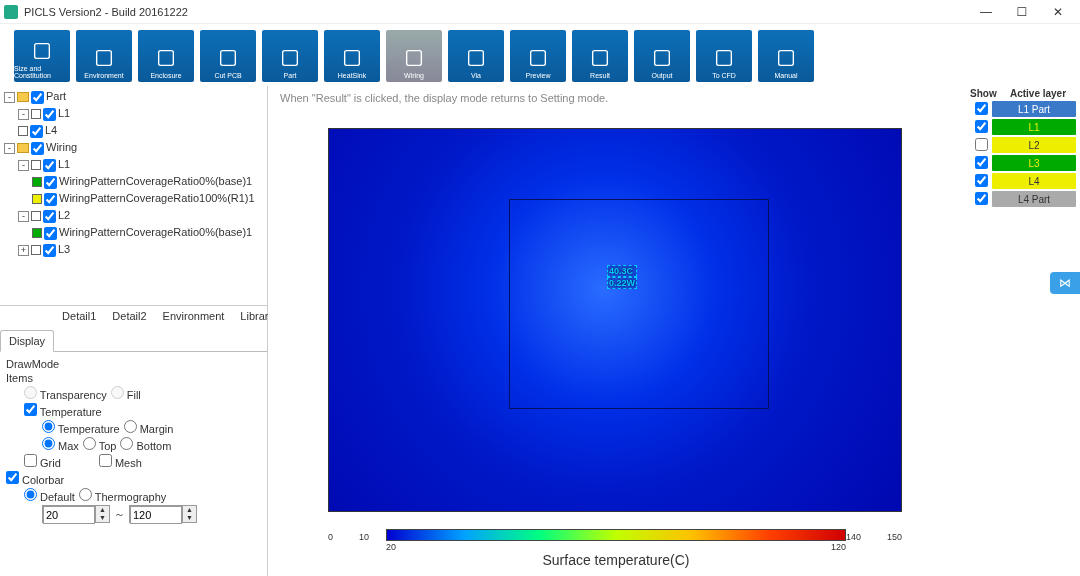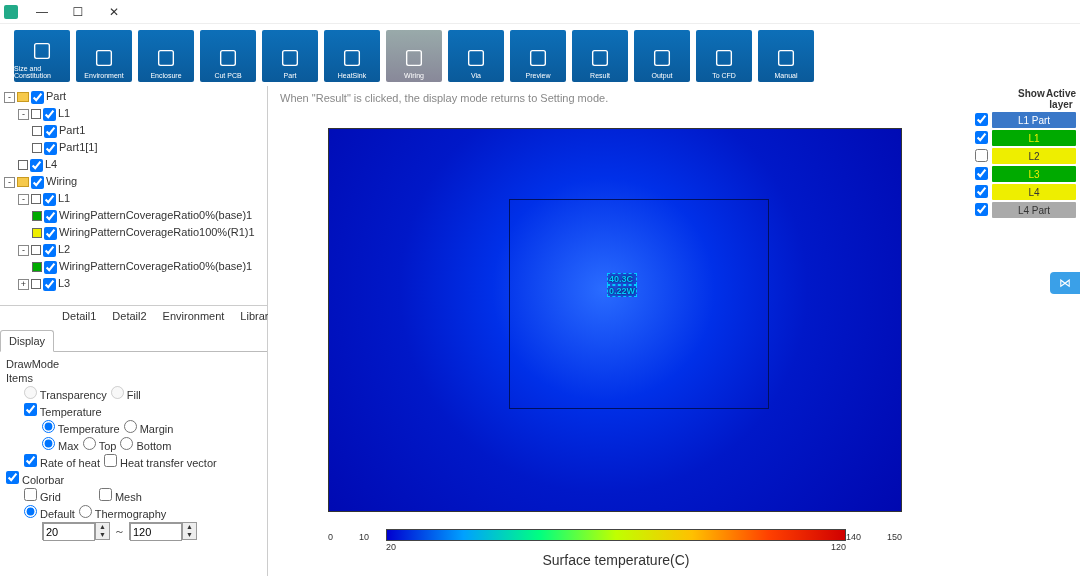--- a/index.html
+++ b/index.html
@@ -50,47 +50,48 @@
 .spin .sb { width:14px; display:flex; flex-direction:column; }
 .spin .sb div{ flex:1; border-left:1px solid #999; font-size:7px; text-align:center; line-height:8px; background:#eee; cursor:pointer;}
 
 
 .hint { color:#888; font-size:11px; padding:6px 0 6px 12px; }
 
 
 .viz-area { flex:1; position:relative; }
 .plot { position:absolute; left:60px; top:18px; width:574px; height:384px; background: radial-gradient(circle at 48% 42%, #2a6cff 0%, #0030e8 30%, #0018c8 55%, #0008b0 100%); border:1px solid #333;}
 .inner-box { position:absolute; left:180px; top:70px; width:260px; height:210px; border:1px solid #001060; }
-.mark { position:absolute; left:278px; top:144px; font-size:9px; line-height:10px; color:#0cf; font-weight:bold; text-shadow:0 0 2px #003; font-family: monospace;}
+.mark { position:absolute; left:278px; top:136px; font-size:9px; line-height:10px; color:#0cf; font-weight:bold; text-shadow:0 0 2px #003; font-family: monospace;}
 .mark div{border:1px dashed #0cf; padding:0 1px; background:rgba(0,30,120,.3);}
 
 
 .axis-row { position:absolute; left:60px; bottom:34px; width:574px; display:flex; justify-content:space-between; font-size:9px; color:#333;}
 .cbar-wrap { position:absolute; left:118px; bottom:8px; width:460px; }
 .cbar { height:12px; background: linear-gradient(90deg,#0000d0,#00a0ff,#00ff80,#c0ff00,#ffc000,#ff4000,#d00000); border:1px solid #444;}
 .cbar-lab { display:flex; justify-content:space-between; font-size:9px; margin-top:1px;}
 .cbar-title { text-align:center; font-size:14px; margin-top:0px;}
 
 
 .layers-hdr { display:flex; font-size:10px; font-weight:600; }
-.layers-hdr .c1{width:30px;margin-left:48px;} .layers-hdr .c2{flex:1; text-align:center;}
+.layers-hdr .c1{width:30px;} .layers-hdr .c2{flex:1; text-align:center;}
 .lrow { display:flex; align-items:center; margin-top:2px; }
 .lrow .c1{width:22px; text-align:center;}
 .lrow .c2{flex:1; height:16px; display:flex; align-items:center; justify-content:center; font-size:10px; border-radius:1px;}
 .l-active{background:#3a78c8;color:#fff;}
 .l-g{background:#0a0;color:#ee0;}
 .l-y{background:#ee0;color:#333;}
 .l-gray{background:#aaa;color:#333;}
 .float-btn{position:absolute; right:0; top:186px; width:30px; height:22px; background:#3aa0e8; border-radius:4px 0 0 4px; display:flex; align-items:center; justify-content:center; color:#fff; font-size:12px;}
 </style>
 </head>
 <body>
 
 <div class="titlebar">
   <div class="app-icon"></div>
+  <div class="title">PICLS Version2 - Build 20161222</div>
   <div class="winbtns">
     <div class="winbtn">—</div>
     <div class="winbtn">☐</div>
     <div class="winbtn">✕</div>
   </div>
 </div>
 
 <div class="toolbar" id="toolbar">
     <div class="tool">
       <div class="ti">
@@ -200,24 +201,20 @@
 
 <div class="main">
 
   <div class="left">
     <div class="tree-wrap">
       <div class="tree">
         <ul>
           <li><span class="tgl">-</span><span class="fold"></span><input type="checkbox" class="chk" checked="" style=""><span>Part</span>
             <ul>
               <li><span class="tgl">-</span><span class="sq white"></span><input type="checkbox" class="chk" checked="" style=""><span>L1</span>
-                <ul>
-                  <li><span class="sq white"></span><input type="checkbox" class="chk" checked="" style=""><span>Part1</span></li>
-                  <li><span class="sq white"></span><input type="checkbox" class="chk" checked="" style=""><span>Part1[1]</span></li>
-                </ul>
               </li>
               <li><span class="sq white"></span><input type="checkbox" class="chk" checked="" style=""><span>L4</span></li>
             </ul>
           </li>
           <li><span class="tgl">-</span><span class="fold"></span><input type="checkbox" class="chk" checked="" style=""><span>Wiring</span>
             <ul>
               <li><span class="tgl">-</span><span class="sq white"></span><input type="checkbox" class="chk" checked="" style=""><span>L1</span>
                 <ul>
                   <li><span class="sq green"></span><input type="checkbox" class="chk" checked="" style=""><span>WiringPatternCoverageRatio0%(base)1</span></li>
                   <li><span class="sq yellow"></span><input type="checkbox" class="chk" checked="" style=""><span>WiringPatternCoverageRatio100%(R1)1</span></li>
@@ -256,30 +253,26 @@
       <div class="row indent2">
         <label><input type="radio" checked="" style=""> <span>Temperature</span></label>
         <label><input type="radio" style=""> <span>Margin</span></label>
       </div>
       <div class="row indent2">
         <label><input type="radio" checked="" style=""> <span>Max</span></label>
         <label><input type="radio" style=""> <span>Top</span></label>
         <label><input type="radio" style=""> <span>Bottom</span></label>
       </div>
       <div class="row indent1">
-        <label><input type="checkbox" checked="" style=""> <span>Rate of heat</span></label>
-        <label><input type="checkbox" style=""> <span>Heat transfer vector</span></label>
+        <label><input type="checkbox" style=""> <span>Grid</span></label>
+        <label style="margin-left:34px"><input type="checkbox" style=""> <span>Mesh</span></label>
       </div>
       <div class="row">
           <label><input type="checkbox" checked="" style=""> <span>Colorbar</span></label>
         </div>
-      <div class="row indent1">
-        <label><input type="checkbox" style=""> <span>Grid</span></label>
-        <label style="margin-left:34px"><input type="checkbox" style=""> <span>Mesh</span></label>
-      </div>
       <div class="row indent1">
         <label><input type="radio" checked="" style=""> <span>Default</span></label>
         <label><input type="radio" style=""> <span>Thermography</span></label>
       </div>
       <div class="row indent2">
         <span class="spin">
             <input type="text" value="20" style="">
             <span class="sb">
               <div>▲</div>
               <div>▼</div>

